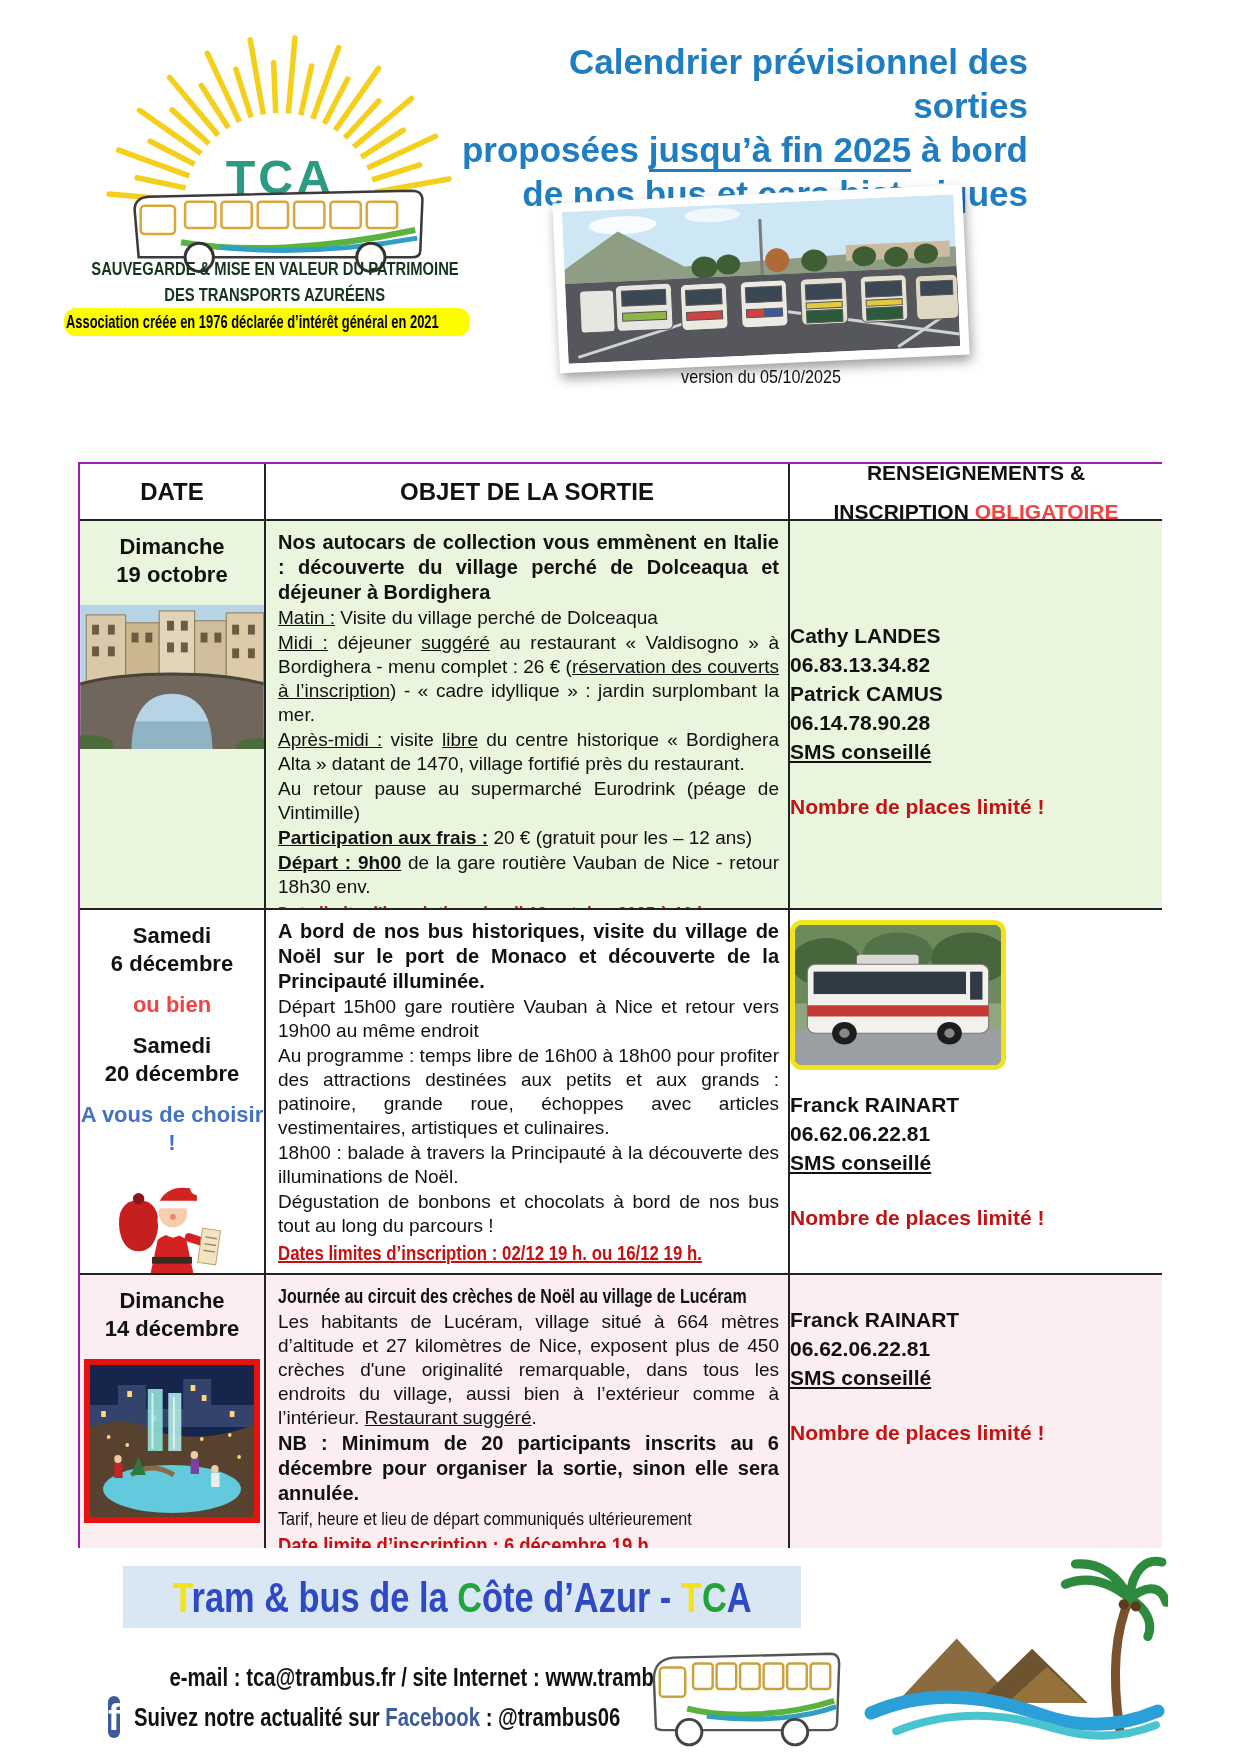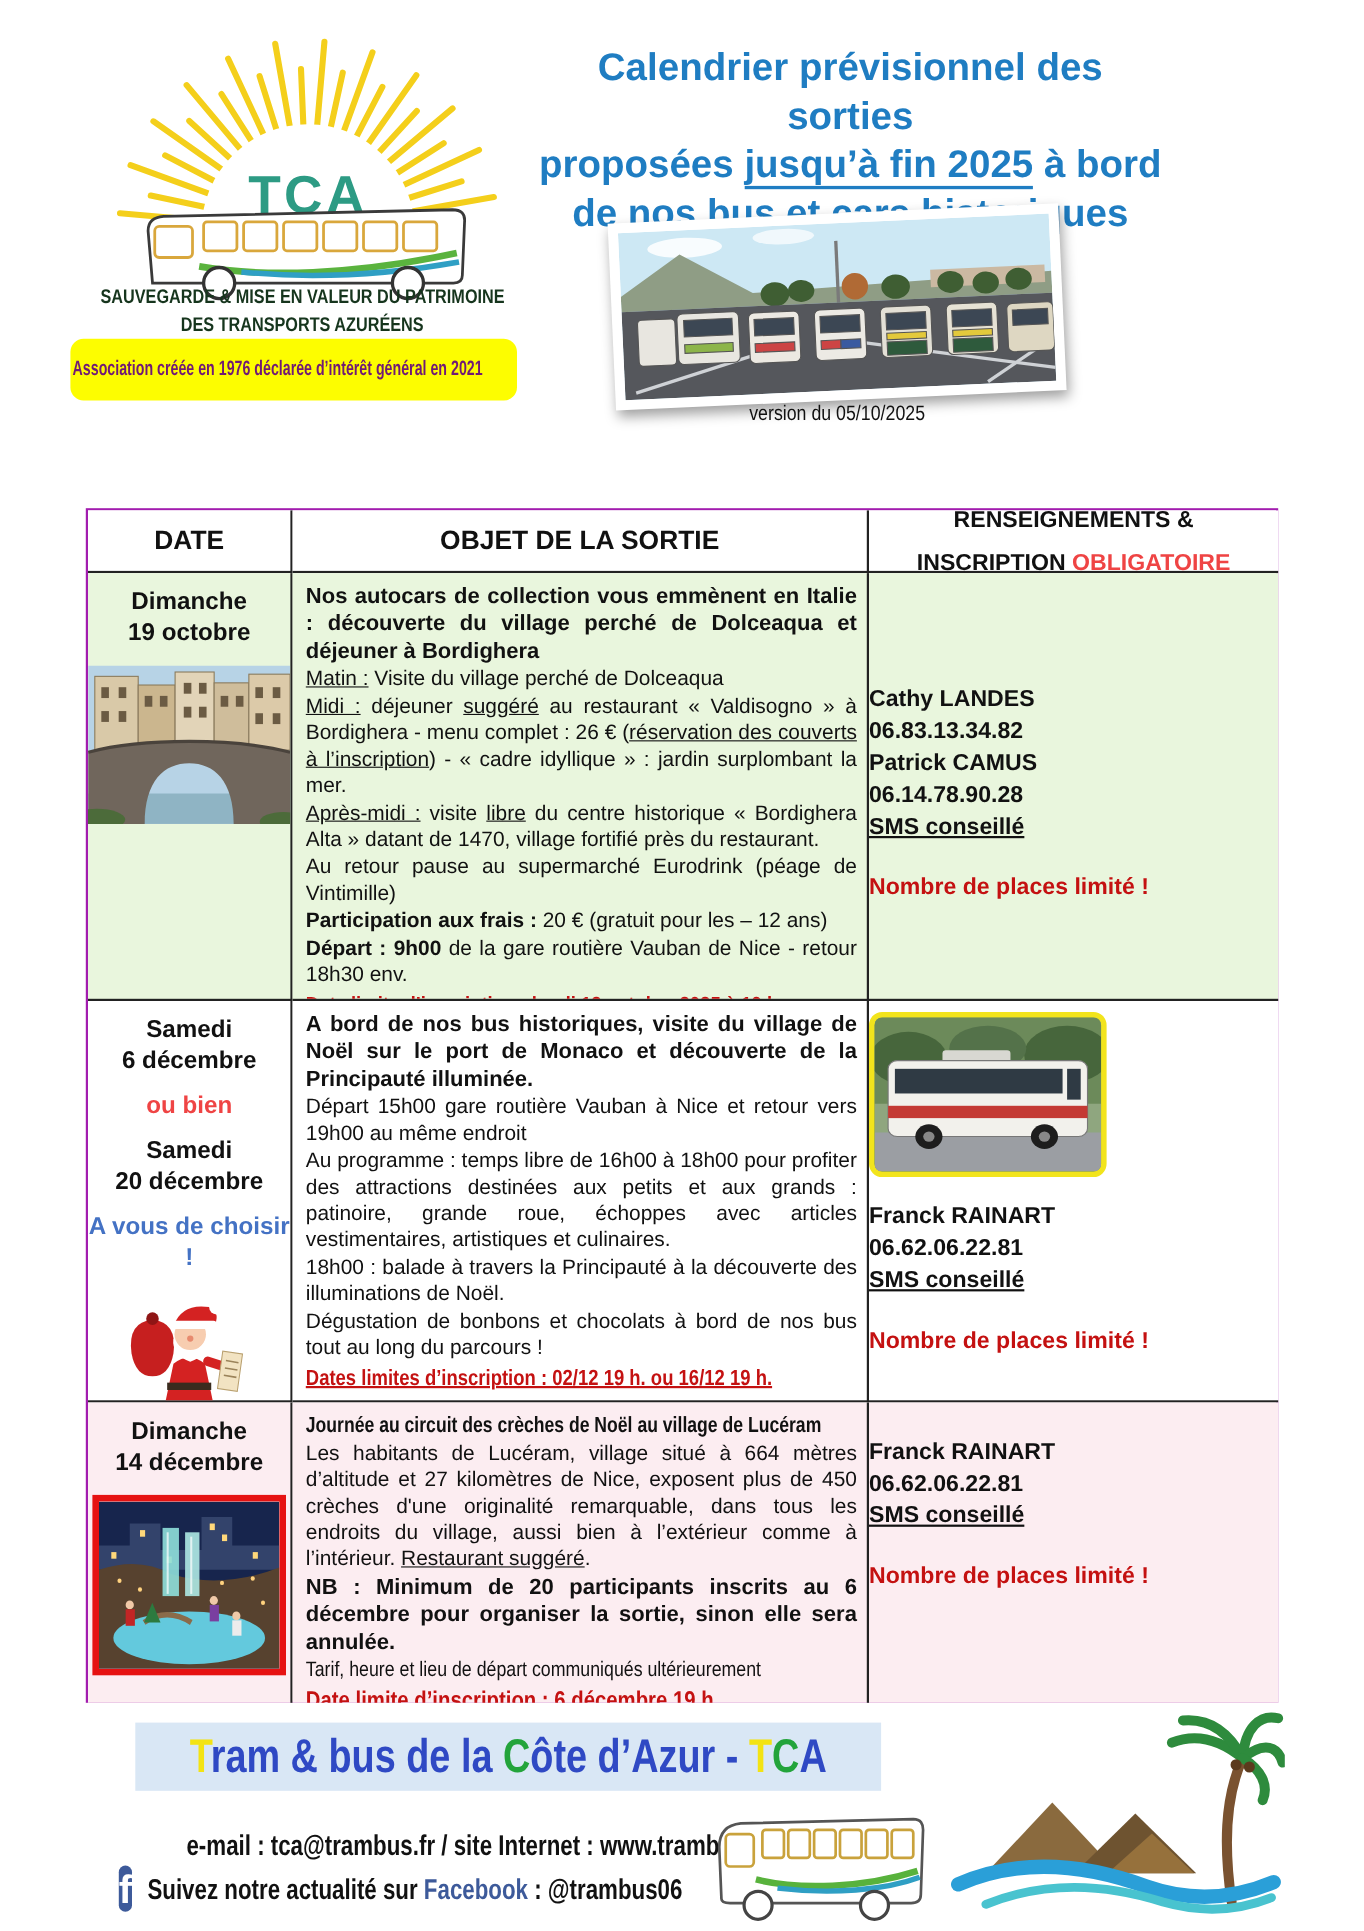--- a/index.html
+++ b/index.html
@@ -1,33 +1,33 @@
 <!DOCTYPE html>
 <html><head>
 <meta charset="utf-8">
 <style>
   html,body{margin:0;padding:0;background:#fff;}
   .page{position:relative;width:1240px;height:1755px;background:#fff;overflow:hidden;
         font-family:"Liberation Sans",sans-serif;color:#111;}
   .u{text-decoration:underline;}
-  .bu{font-weight:700;}
+  .bu{font-weight:700;text-decoration:underline;}
   .red{color:#ef4444;}
   .blue{color:#4472c4;}
   .dl{display:block;}
   .gap{margin-top:13px;}
   .cx{display:inline-block;white-space:nowrap;}
   
   .logo{position:absolute;left:68px;top:12px;width:424px;height:250px;}
   .org{position:absolute;left:30px;top:256px;width:490px;text-align:center;
        font-weight:700;font-size:18px;color:#16351d;line-height:26px;}
   .org .cx{transform:scaleX(.82);}
   .assoc{position:absolute;left:64px;top:308px;width:402px;background:#fdfd00;
-         padding:17px 2px;font-size:19px;font-weight:700;color:#701a75;text-align:left;border-radius:12px;}
+         padding:3px 2px;font-size:19px;font-weight:700;color:#000000;text-align:left;border-radius:12px;}
   .assoc .cx{transform:scaleX(.68);transform-origin:left center;}
-  .title{position:absolute;left:488px;top:40px;width:570px;text-align:center;
+  .title{position:absolute;left:458px;top:40px;width:570px;text-align:right;
          color:#1f7dc2;font-weight:700;font-size:35px;line-height:44px;}
   .title .tu{border-bottom:3px solid currentColor;}
   .photo-frame{position:absolute;left:556px;top:194px;width:392px;height:152px;background:#fff;
                padding:9px;box-shadow:2px 6px 12px rgba(0,0,0,.38);transform:rotate(-2.6deg);}
   .photo-frame svg{display:block;width:100%;height:100%;}
   .version{position:absolute;left:556px;top:366px;width:410px;text-align:center;font-size:19px;}
   .version .cx{transform:scaleX(.85);}
   
   .tbl{position:absolute;left:78px;top:462px;width:1084px;height:1086px;border:2px solid #a21caf;
        box-sizing:border-box;display:grid;grid-template-columns:186px 524px 372px;

